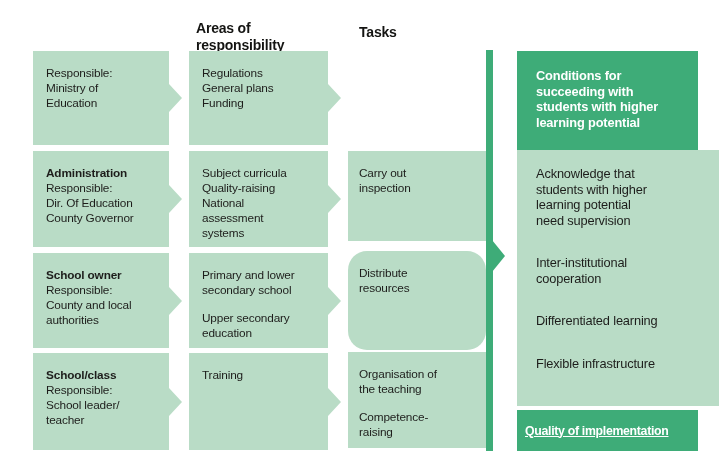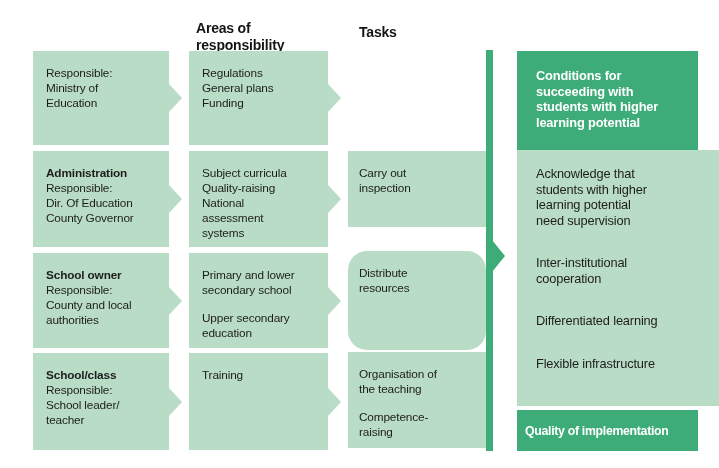--- a/index.html
+++ b/index.html
@@ -83,20 +83,21 @@
     display: flex;
     align-items: center;
     padding-left: 8px;
   }
   .footer-text {
     font-weight: 700;
     font-size: 12.3px;
     color: var(--text-light);
     white-space: nowrap;
     letter-spacing: -0.3px;
+    text-decoration: underline;
   }
 </style>
 </head>
 <body>
 
 <div class="stage">
 
   <div class="hdr" style="left:196px; top:8px;margin-top:12px;">Areas of
 responsibility</div>
   <div class="hdr" style="left:359px; top:24px;">Tasks</div>
@@ -148,21 +149,21 @@
 secondary school</div>
     <div class="t p2">Upper secondary
 education</div>
     <div class="chev"></div>
   </div>
   <div class="box pad123" style="left:189px; top:353px; width:139px; height:97px;">
     <div class="t">Training</div>
     <div class="chev"></div>
   </div>
 
-  <div class="box pad3" style="left:348px; top:151px; width:138px; height:76px;">
+  <div class="box pad3" style="left:348px; top:151px; width:138px; height:90px;">
     <div class="t">Carry out
 inspection</div>
   </div>
   <div class="box pad3" style="left:348px; top:251px; width:138px; height:99px;border-radius:19px;">
     <div class="t">Distribute
 resources</div>
   </div>
   <div class="box pad3" style="left:348px; top:352px; width:138px; height:96px;">
     <div class="t">Organisation of
 the teaching</div>

